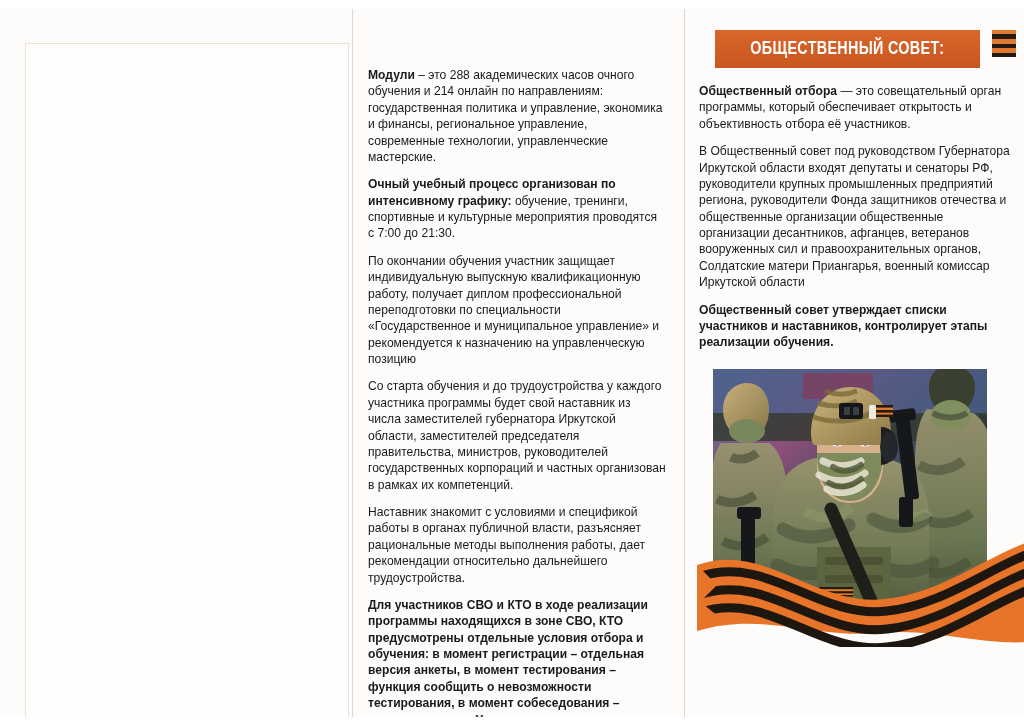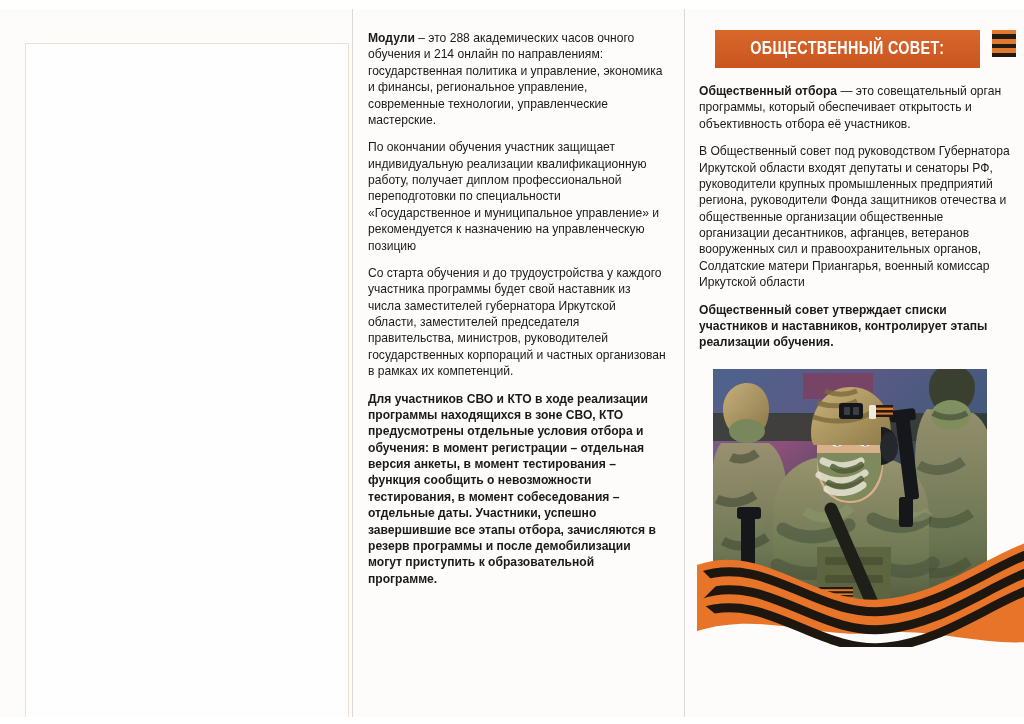--- a/index.html
+++ b/index.html
@@ -30,21 +30,21 @@
     position:absolute;top:0;bottom:0;width:1px;
     background:rgba(160,150,140,.35);
     z-index:3;
   }
   .fold.f1{left:352px;}
   .fold.f2{left:684px;}
 
   
   .col{position:relative;box-sizing:border-box;}
   .col-left{width:352px;padding:30px 16px 0 17px;}
-  .col-mid{width:332px;padding:30px 18px 0 16px;}
+  .col-mid{width:332px;padding:30px 18px 0 16px;margin-top:37px;}
   .col-right{width:340px;padding:30px 14px 0 15px;}
 
   
   .left-card{
     position:absolute;left:9px;top:14px;width:322px;height:688px;
     background:#fefefe;
     box-shadow:0 0 0 1px rgba(205,160,110,.30);
     z-index:0;
   }
   .col-left > *{position:relative;z-index:1;}
@@ -121,22 +121,26 @@
       <div class="gap"></div>
       <div class="ribbon-chip"></div>
     </div>
 
   </div>
 
   <div class="col col-mid">
     <p class="body">
       <b>Модули</b><span> – это 288 академических часов очного обучения и 214 онлайн по направлениям: государственная политика и управление, экономика и финансы, региональное управление, современные технологии, управленческие мастерские.</span>
     </p>
-    <p class="body">По окончании обучения участник защищает индивидуальную реализации квалификационную работу, получает диплом профессиональной переподготовки по специальности «Государственное и муниципальное управление» и рекомендуется к назначению на управленческую позицию</p>
+    <p class="body">
+      <b>Очный учебный процесс организован по интенсивному графику:</b><span> обучение, тренинги, спортивные и культурные мероприятия проводятся с 7:00 до 21:30.</span>
+    </p>
+    <p class="body">По окончании обучения участник защищает индивидуальную выпускную квалификационную работу, получает диплом профессиональной переподготовки по специальности «Государственное и муниципальное управление» и рекомендуется к назначению на управленческую позицию</p>
     <p class="body">Со старта обучения и до трудоустройства у каждого участника программы будет свой наставник из числа заместителей губернатора Иркутской области, заместителей председателя правительства, министров, руководителей государственных корпораций и частных организован в рамках их компетенций.</p>
+    <p class="body">Наставник знакомит с условиями и спецификой работы в органах публичной власти, разъясняет рациональные методы выполнения работы, дает рекомендации относительно дальнейшего трудоустройства.</p>
     <p class="body b">Для участников СВО и КТО в ходе реализации программы находящихся в зоне СВО, КТО предусмотрены отдельные условия отбора и обучения: в момент регистрации – отдельная версия анкеты, в момент тестирования – функция сообщить о невозможности тестирования, в момент собеседования – отдельные даты. Участники, успешно завершившие все этапы отбора, зачисляются в резерв программы и после демобилизации могут приступить к образовательной программе.</p>
   </div>
 
   <div class="col col-right">
     <div class="sec-head">
       <div class="bar">
         <span>ОБЩЕСТВЕННЫЙ СОВЕТ:</span>
       </div>
       <div class="gap"></div>
       <div class="ribbon-chip"></div>

